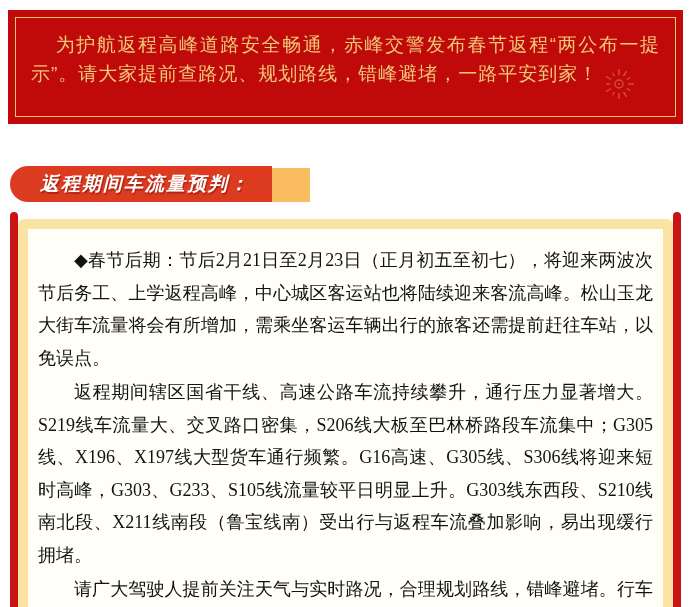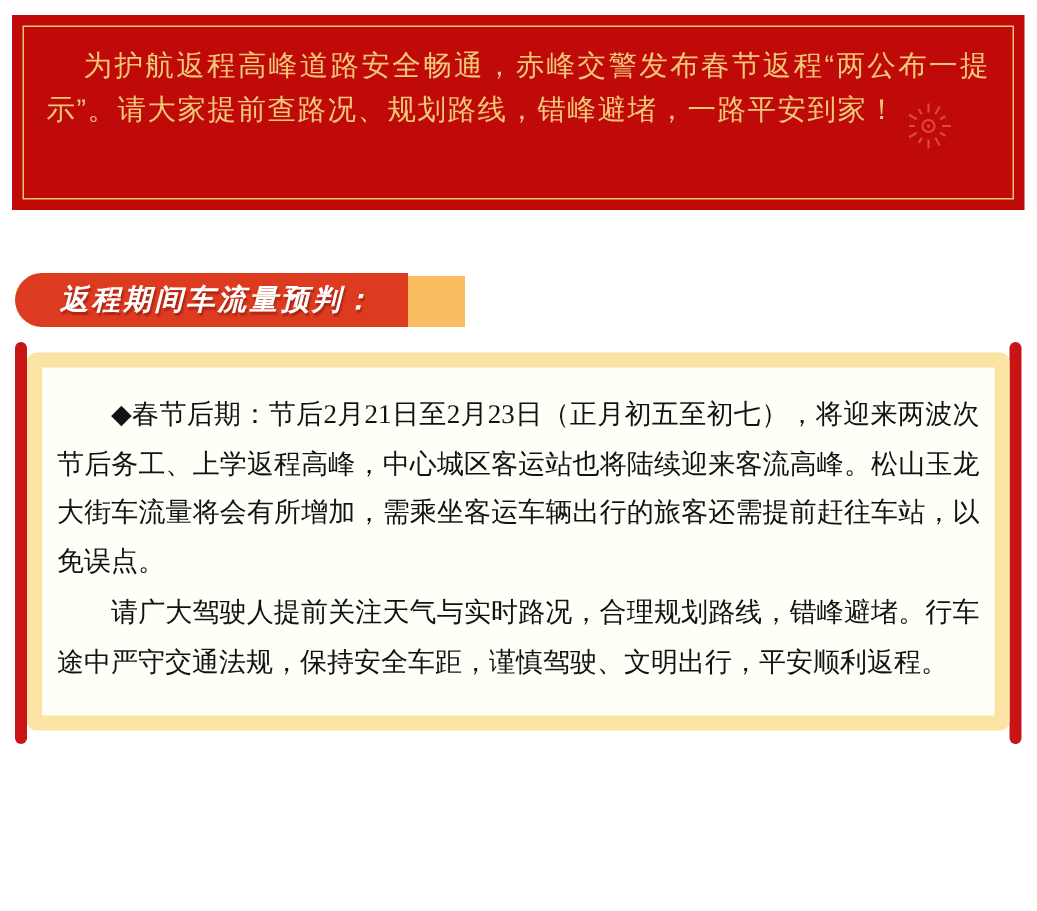--- a/index.html
+++ b/index.html
@@ -8,21 +8,21 @@
     width: 691px; height: 607px;
     background: #ffffff;
     overflow: hidden;
     font-family: "Liberation Sans", "DejaVu Sans", sans-serif;
   }
 
   
   .banner {
     position: relative;
     margin: 10px 8px 0 8px;
-    height: 130px;
+    height: 114px;
     background: #C00A0A;
     padding: 20px 23px 0 23px;
   }
   .banner::after {
     content: "";
     position: absolute;
     inset: 7px;
     border: 1px solid #E9C66F;
     pointer-events: none;
   }
@@ -141,17 +141,18 @@
       <span class="ribbon-label">返程期间车流量预判：</span>
     </div>
     <div class="accent-square"></div>
   </div>
 
   <div class="notice-wrap">
     <div class="red-bar left"></div>
     <div class="red-bar right"></div>
     <div class="notice-box">
       <p>◆春节后期：节后2月21日至2月23日（正月初五至初七），将迎来两波次节后务工、上学返程高峰，中心城区客运站也将陆续迎来客流高峰。松山玉龙大街车流量将会有所增加，需乘坐客运车辆出行的旅客还需提前赶往车站，以免误点。</p>
+      <p>返程期间辖区国省干线、高速公路车流持续攀升，通行压力显著增大。S219线车流量大、交叉路口密集，S206线大板至巴林桥路段车流集中；G305线、X196、X197线大型货车通行频繁。G16高速、G305线、S306线将迎来短时高峰，G303、G233、S105线流量较平日明显上升。G303线东西段、S210线南北段、X211线南段（鲁宝线南）受出行与返程车流叠加影响，易出现缓行拥堵。</p>
       <p>请广大驾驶人提前关注天气与实时路况，合理规划路线，错峰避堵。行车途中严守交通法规，保持安全车距，谨慎驾驶、文明出行，平安顺利返程。</p>
     </div>
   </div>
 
 </div>
 
 </body></html>

